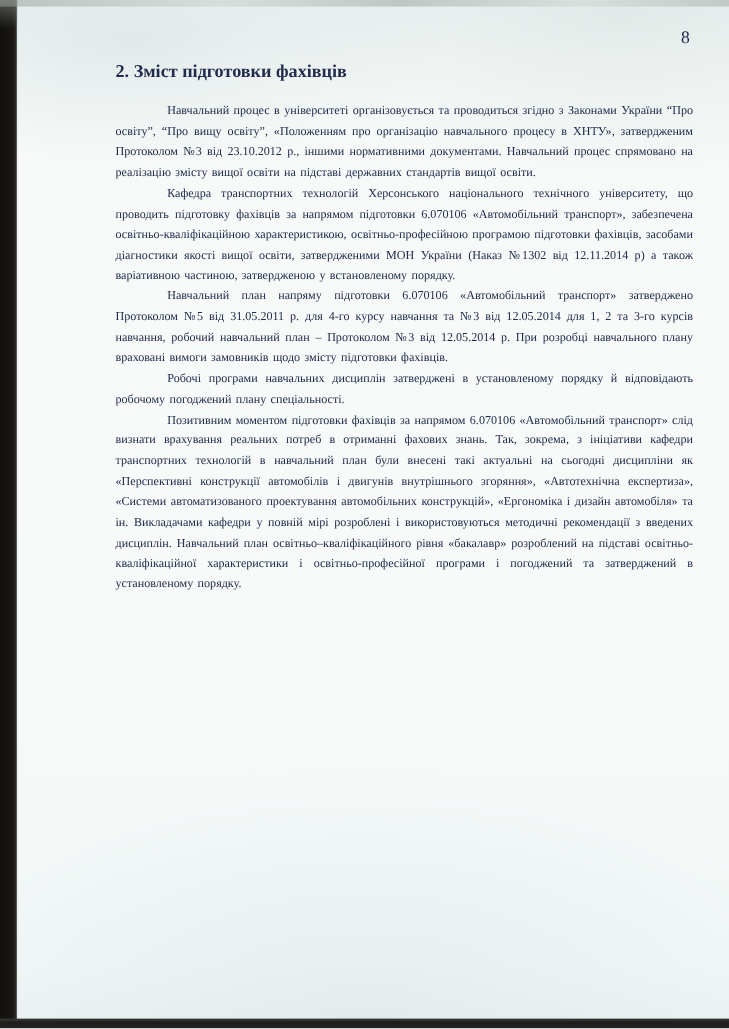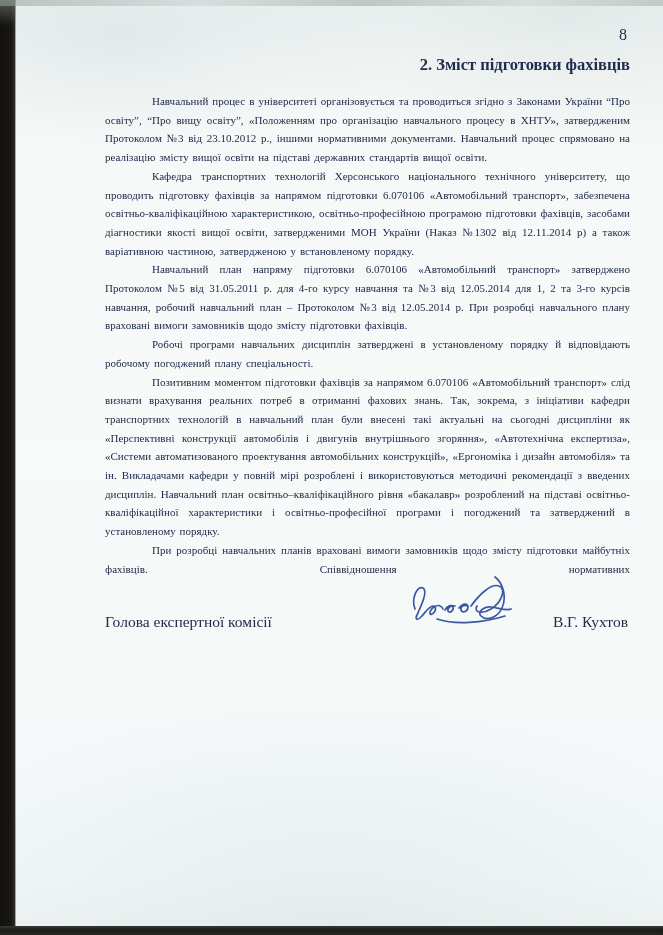--- a/index.html
+++ b/index.html
@@ -56,21 +56,21 @@
   }
   .page-number {
     text-align: right;
     padding-right: 3px;
     font-size: 16px;
     margin-bottom: 11px;
   }
   .heading {
     font-size: 16.5px;
     font-weight: bold;
-    text-align: right;
+    text-align: left;
     margin: 0 0 17px 0;
   }
   .para {
     margin: 0;
     font-size: 11px;
     line-height: 18.7px;
     text-align: justify;
     text-indent: 47px;
     word-spacing: 1.2px;
   }
@@ -112,33 +112,16 @@
 
     <div class="page-number">8</div>
 
     <h1 class="heading">2. Зміст підготовки фахівців</h1>
 
     <p class="para">Навчальний процес в університеті організовується та проводиться згідно з Законами України “Про освіту”, “Про вищу освіту”, «Положенням про організацію навчального процесу в ХНТУ», затвердженим Протоколом №3 від 23.10.2012 р., іншими нормативними документами. Навчальний процес спрямовано на реалізацію змісту вищої освіти на підставі державних стандартів вищої освіти.</p>
     <p class="para">Кафедра транспортних технологій Херсонського національного технічного університету, що проводить підготовку фахівців за напрямом підготовки 6.070106 «Автомобільний транспорт», забезпечена освітньо-кваліфікаційною характеристикою, освітньо-професійною програмою підготовки фахівців, засобами діагностики якості вищої освіти, затвердженими МОН України (Наказ №1302 від 12.11.2014 р) а також варіативною частиною, затвердженою у встановленому порядку.</p>
     <p class="para">Навчальний план напряму підготовки 6.070106 «Автомобільний транспорт» затверджено Протоколом №5 від 31.05.2011 р. для 4-го курсу навчання та №3 від 12.05.2014 для 1, 2 та 3-го курсів навчання, робочий навчальний план – Протоколом №3 від 12.05.2014 р. При розробці навчального плану враховані вимоги замовників щодо змісту підготовки фахівців.</p>
     <p class="para">Робочі програми навчальних дисциплін затверджені в установленому порядку й відповідають робочому погоджений плану спеціальності.</p>
     <p class="para">Позитивним моментом підготовки фахівців за напрямом 6.070106 «Автомобільний транспорт» слід визнати врахування реальних потреб в отриманні фахових знань. Так, зокрема, з ініціативи кафедри транспортних технологій в навчальний план були внесені такі актуальні на сьогодні дисципліни як «Перспективні конструкції автомобілів і двигунів внутрішнього згоряння», «Автотехнічна експертиза», «Системи автоматизованого проектування автомобільних конструкцій», «Ергономіка і дизайн автомобіля» та ін. Викладачами кафедри у повній мірі розроблені і використовуються методичні рекомендації з введених дисциплін. Навчальний план освітньо–кваліфікаційного рівня «бакалавр» розроблений на підставі освітньо-кваліфікаційної характеристики і освітньо-професійної програми і погоджений та затверджений в установленому порядку.</p>
-    <p class="para force-last">При розробці навчальних планів враховані вимоги замовників щодо змісту підготовки майбутніх фахівців. Співвідношення нормативних</p>
 
-    <div class="footer">
-      <span class="role">Голова експертної комісії</span>
-
-      <svg class="signature" viewBox="0 0 118 62" fill="none" xmlns="http://www.w3.org/2000/svg">
-        <g stroke="#3c56a6" stroke-width="1.7" stroke-linecap="round" fill="none">
-          <path d="M8 36 C4 26 10 12 16 15 C21 18 15 31 10 42 C8 46 10 48 14 44 C18 40 22 33 26 33 C30 33 29 39 25 41 C22 43 22 37 27 34 C31 31 35 33 36 36"></path>
-          <path d="M38 37 C40 33 45 31 46 34 C47 37 43 41 41 38 C40 35 44 32 48 33"></path>
-          <path d="M52 35 C56 30 61 30 61 34 C61 38 56 41 54 37 C53 34 57 31 61 33"></path>
-          <path d="M64 33 C72 22 84 10 92 13 C100 16 94 30 84 36 C76 41 66 40 70 33"></path>
-          <path d="M88 4 C96 10 100 24 95 35 C91 44 80 49 74 43 C70 39 77 33 84 34 C92 35 100 38 104 36"></path>
-          <path d="M30 46 C48 52 76 50 98 43"></path>
-        </g>
-      </svg>
-
-      <span class="name">В.Г. Кухтов</span>
-    </div>
 
   </div>
 </div>
 
 </body></html>

